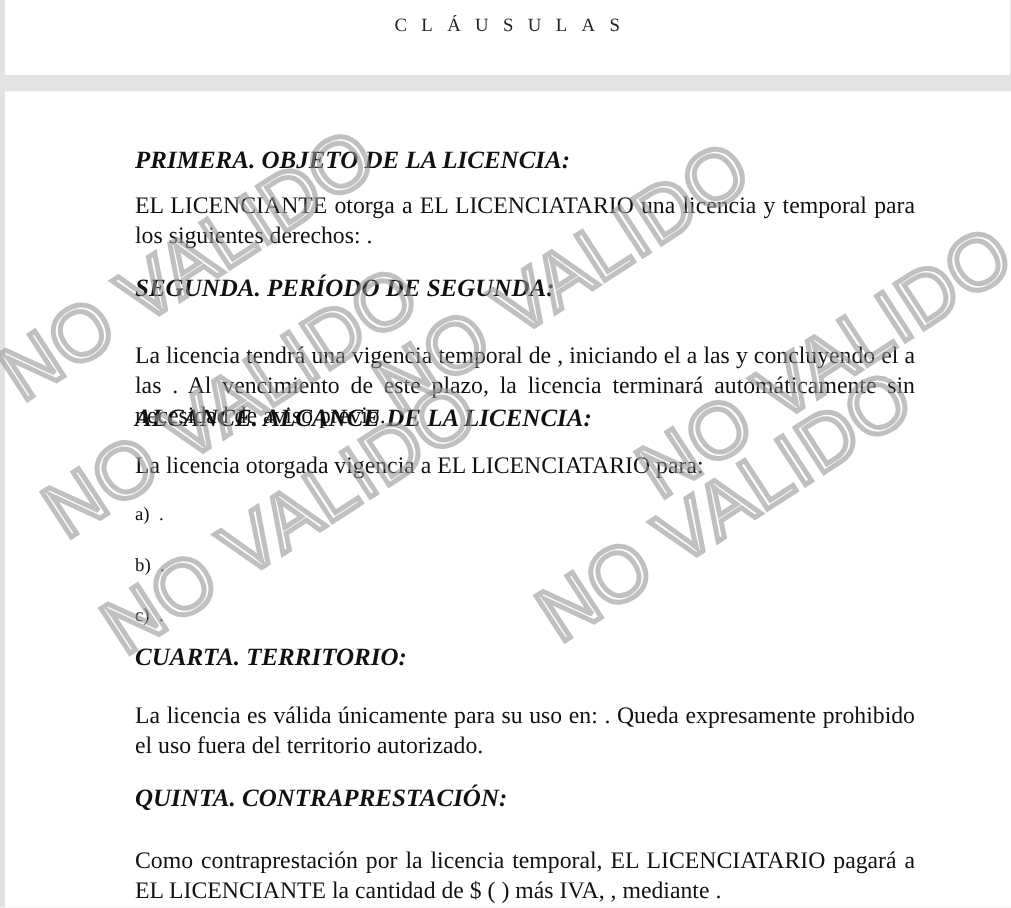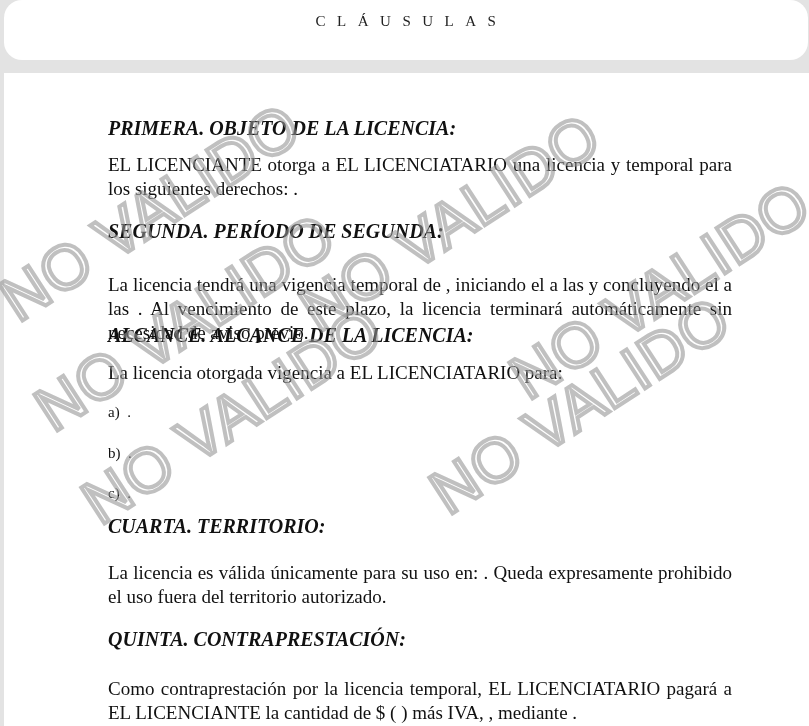--- a/index.html
+++ b/index.html
@@ -17,21 +17,20 @@
     }
     .page {
       position: absolute;
       left: 4px;
       width: 804px;
       background: #ffffff;
     }
     .page-1 {
       top: 0;
       height: 60px;
-      border-radius: 18px;
     }
     .page-2 {
       top: 73px;
       height: 700px;
       width: 805px;
       overflow: hidden;
     }
     .doc-title {
       position: absolute;
       top: 13px;

